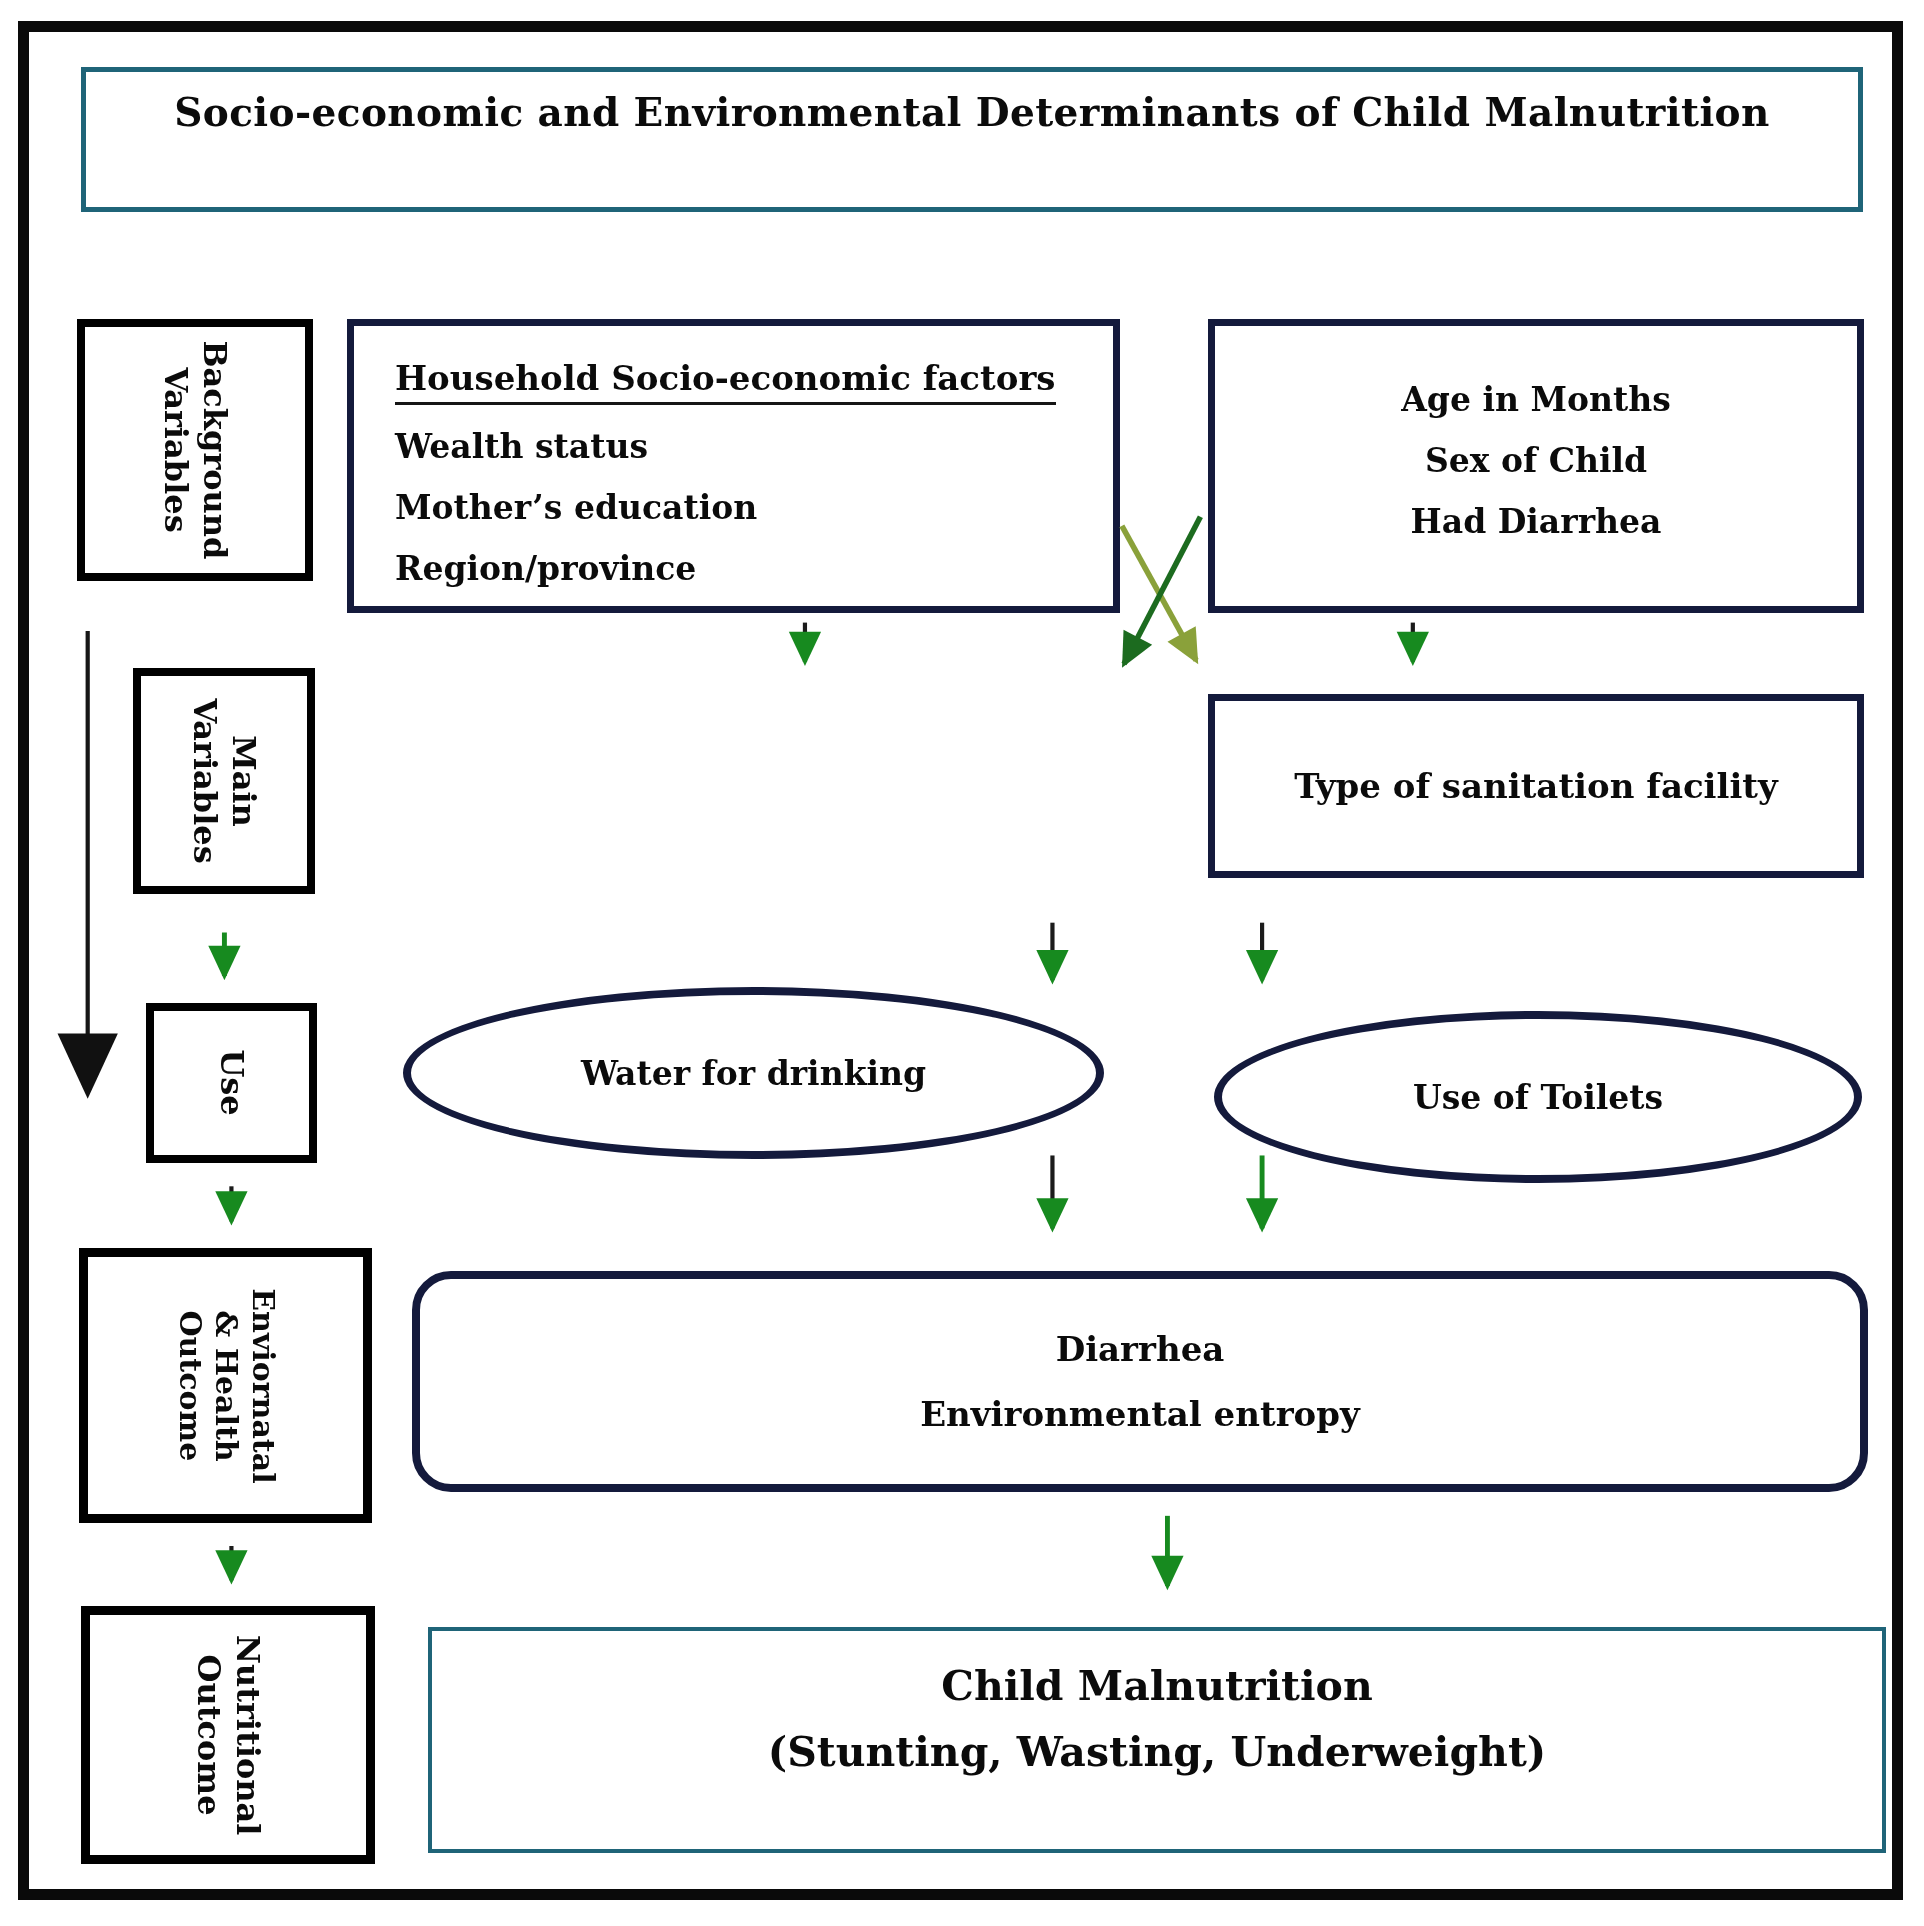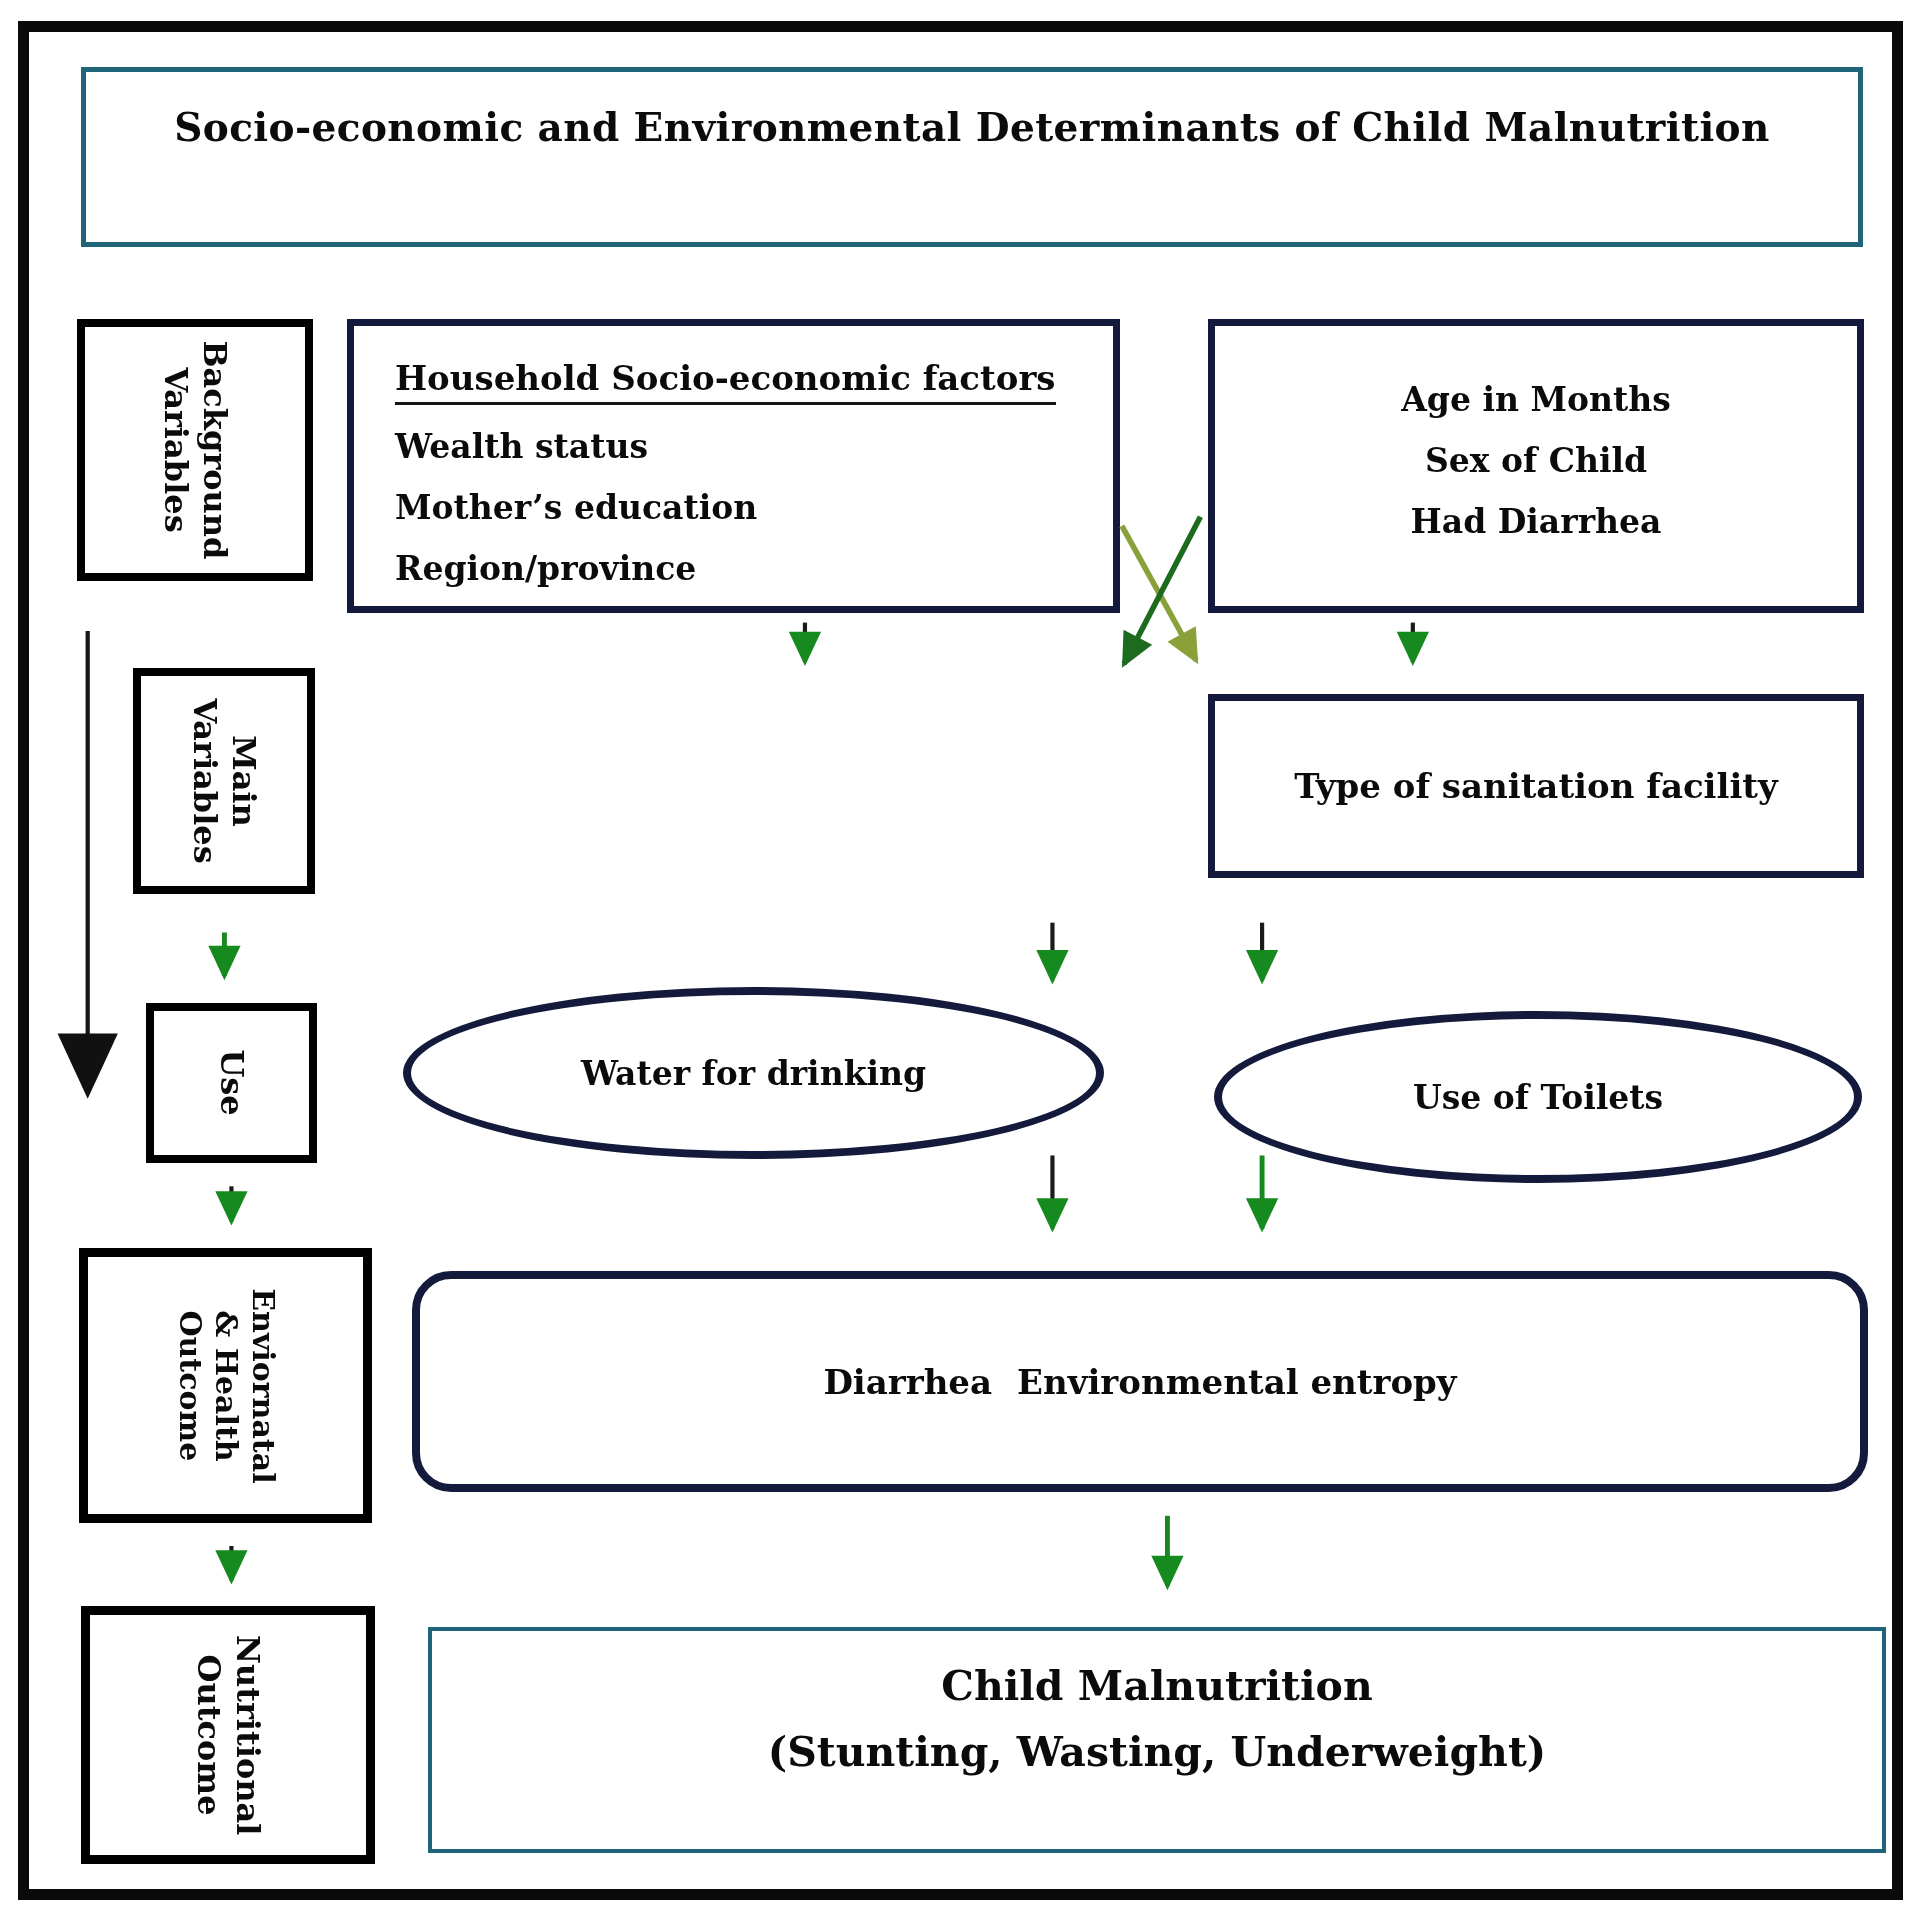--- a/index.html
+++ b/index.html
@@ -11,23 +11,23 @@
     color:#0b0b0b;
     overflow:hidden;
   }
   .abs{position:absolute;box-sizing:border-box;}
   #frame{
     left:18px;top:21px;width:1885px;height:1879px;
     border:11.2px solid #0a0a0a;background:transparent;
   }
   
   #title-box{
-    left:81px;top:67px;width:1782px;height:180px;
+    left:81px;top:67px;width:1782px;height:145px;
     border:5.6px solid var(--teal,#1f6478);
-    text-align:center;padding-top:32px;
+    text-align:center;padding-top:17px;
   }
   #title-box .t{font-size:39px;font-weight:bold;letter-spacing:0.4px;}
   
   .navy{border:7.7px solid var(--navy,#141a3c);background:#fff;}
   .blackbox{border:8.4px solid #000;background:#fff;}
   .center{display:flex;align-items:center;justify-content:center;}
   
   .vwrap{position:absolute;inset:0;display:flex;align-items:center;justify-content:center;}
   .rot{transform:rotate(90deg);text-align:center;font-weight:bold;white-space:nowrap;line-height:1.22;}
   .rot span{display:block;}
@@ -51,21 +51,21 @@
   #source-box{left:362px;top:694px;width:761px;height:184px;font-size:34px;font-weight:bold;}
   #type-box{left:1208px;top:694px;width:656px;height:184px;font-size:34px;font-weight:bold;}
   
   .ellipse{border:8.4px solid var(--navy,#141a3c);border-radius:50%;font-size:33px;font-weight:bold;}
   #water-ellipse{left:403px;top:987px;width:701px;height:172px;}
   #toilets-ellipse{left:1214px;top:1011px;width:648px;height:172px;}
   
   #diarrhea-box{
     left:412px;top:1271px;width:1456px;height:221px;
     border:8.4px solid var(--navy,#141a3c);border-radius:39px;
-    display:flex;flex-direction:row;align-items:center;justify-content:center;gap:25px;
+    display:flex;flex-direction:column;align-items:center;justify-content:center;gap:25px;
     font-size:34px;font-weight:bold;
   }
   
   #malnutrition-box{
     left:428px;top:1627px;width:1458px;height:226px;
     border:4.9px solid var(--teal,#1f6478);
     text-align:center;padding-top:31px;
   }
   #malnutrition-box .l1{font-size:41px;font-weight:bold;}
   #malnutrition-box .l2{font-size:41px;font-weight:bold;margin-top:18px;}

